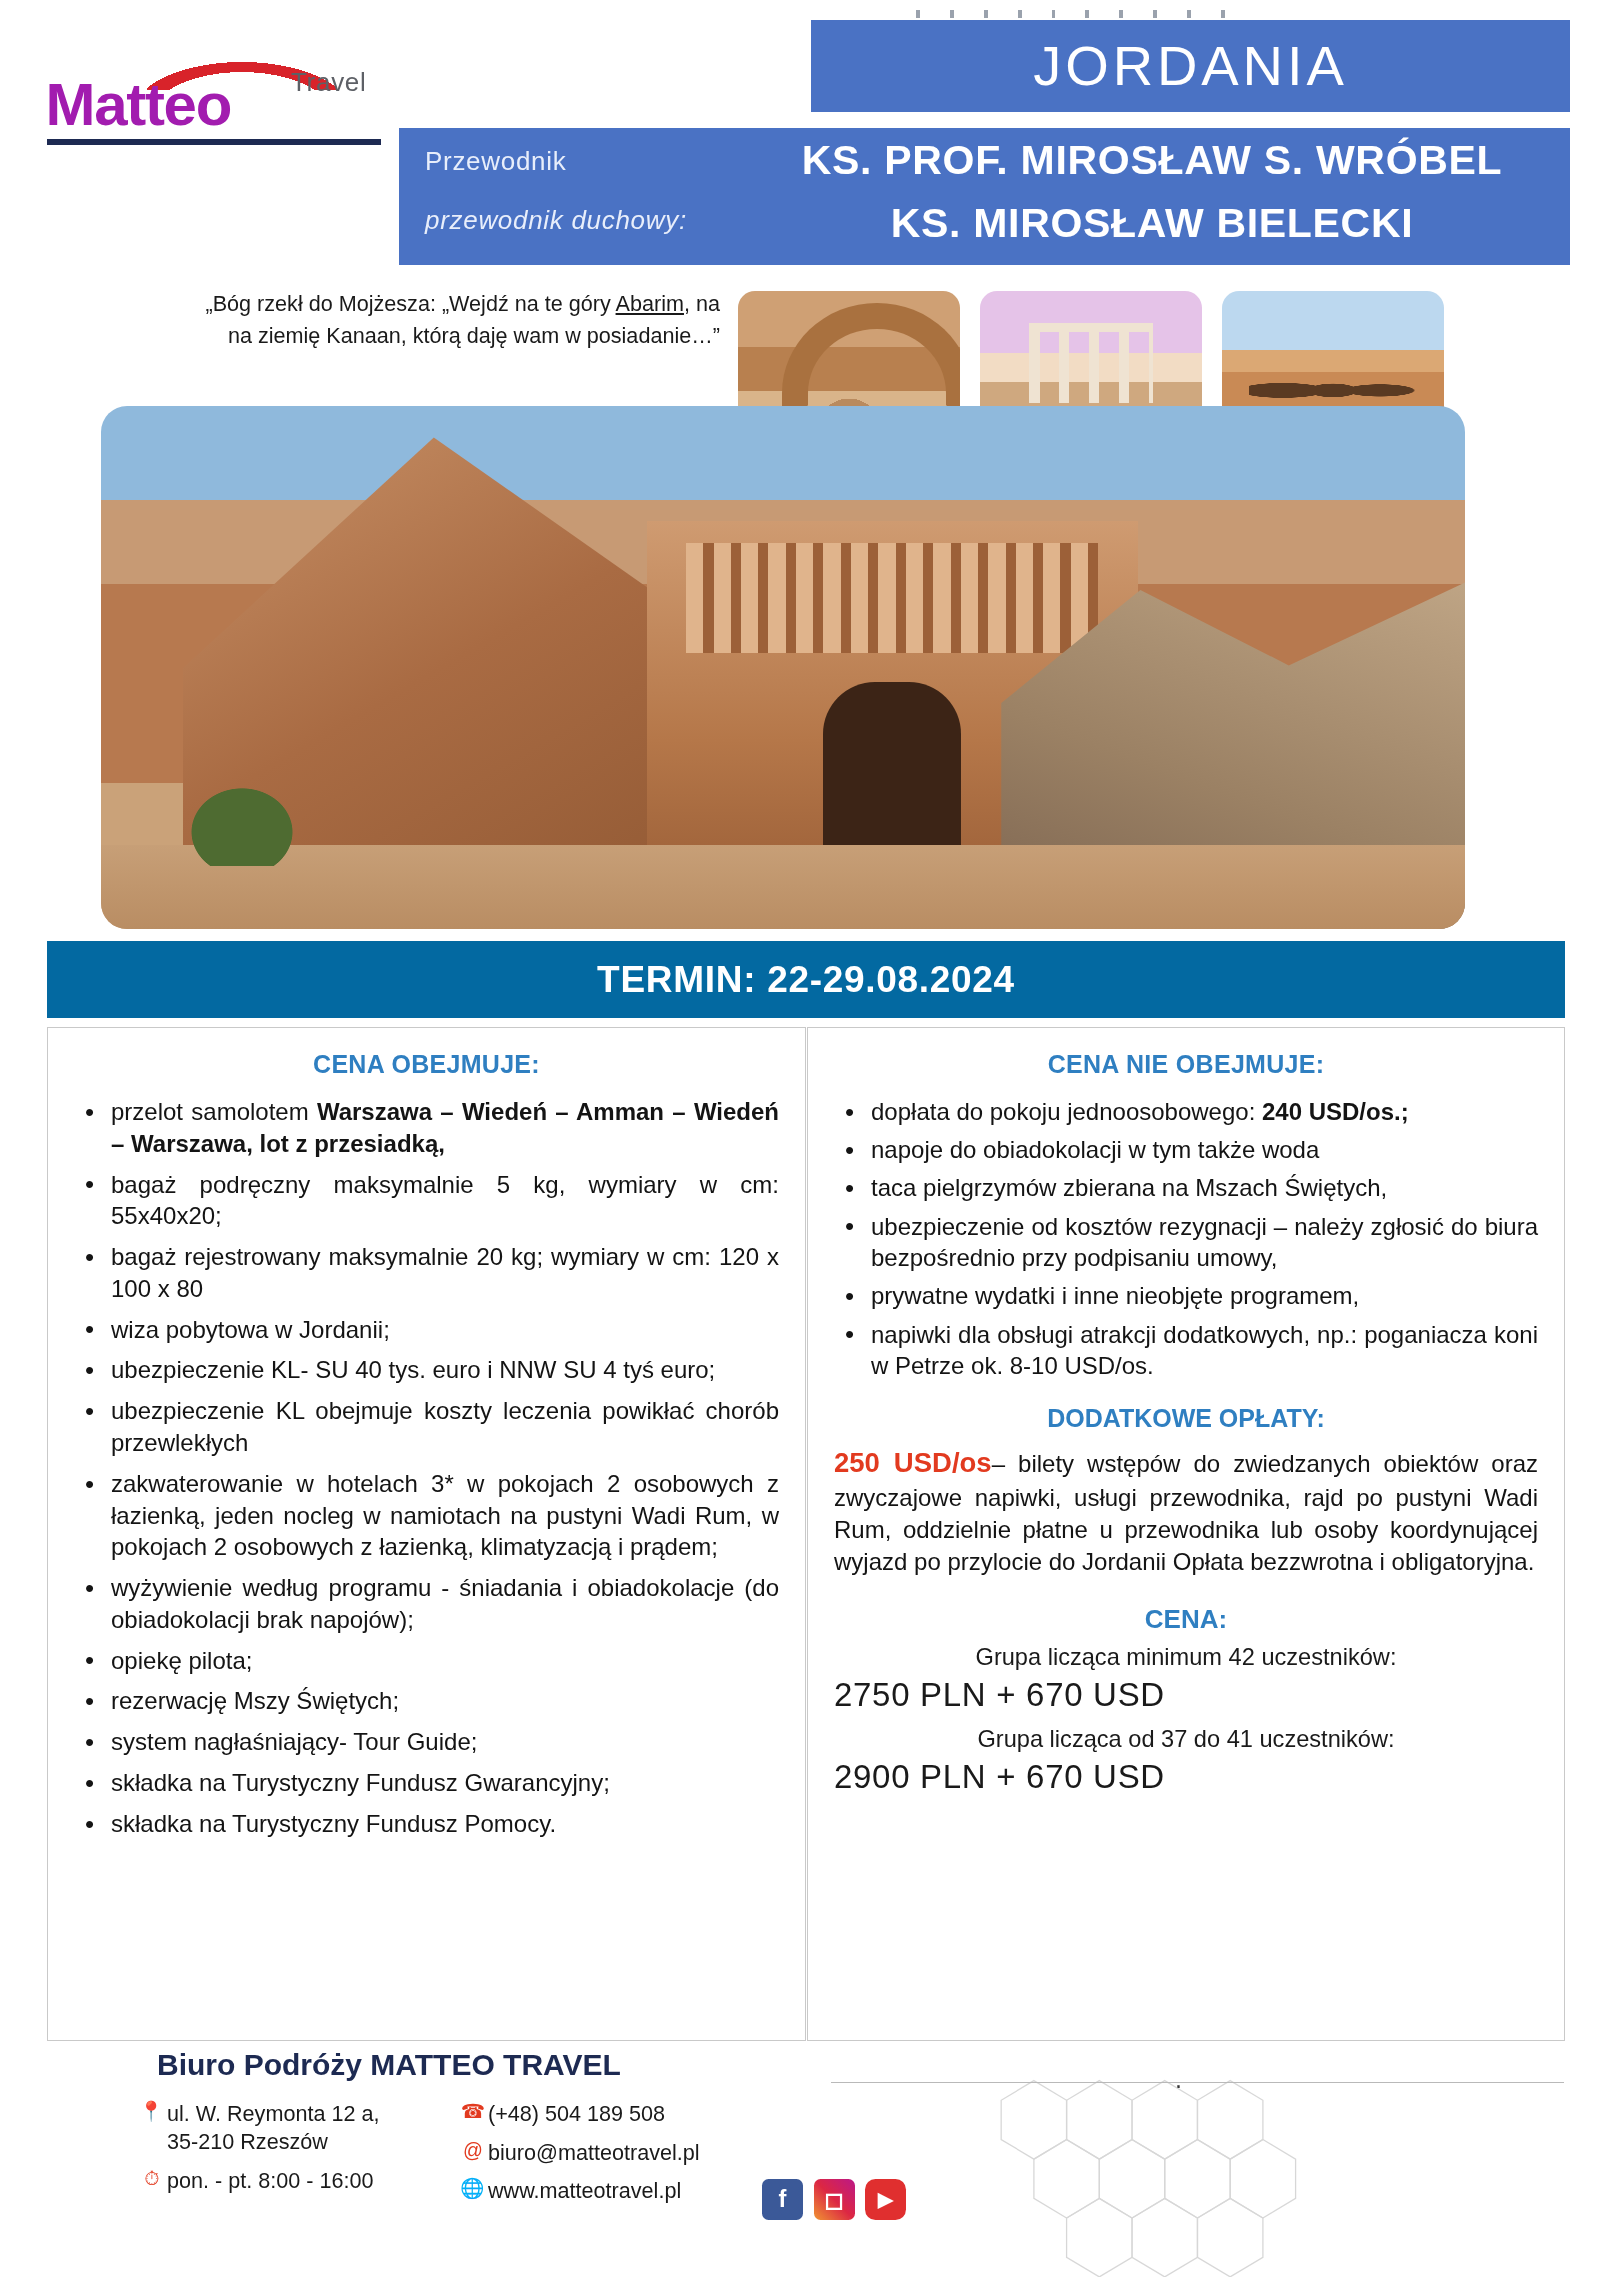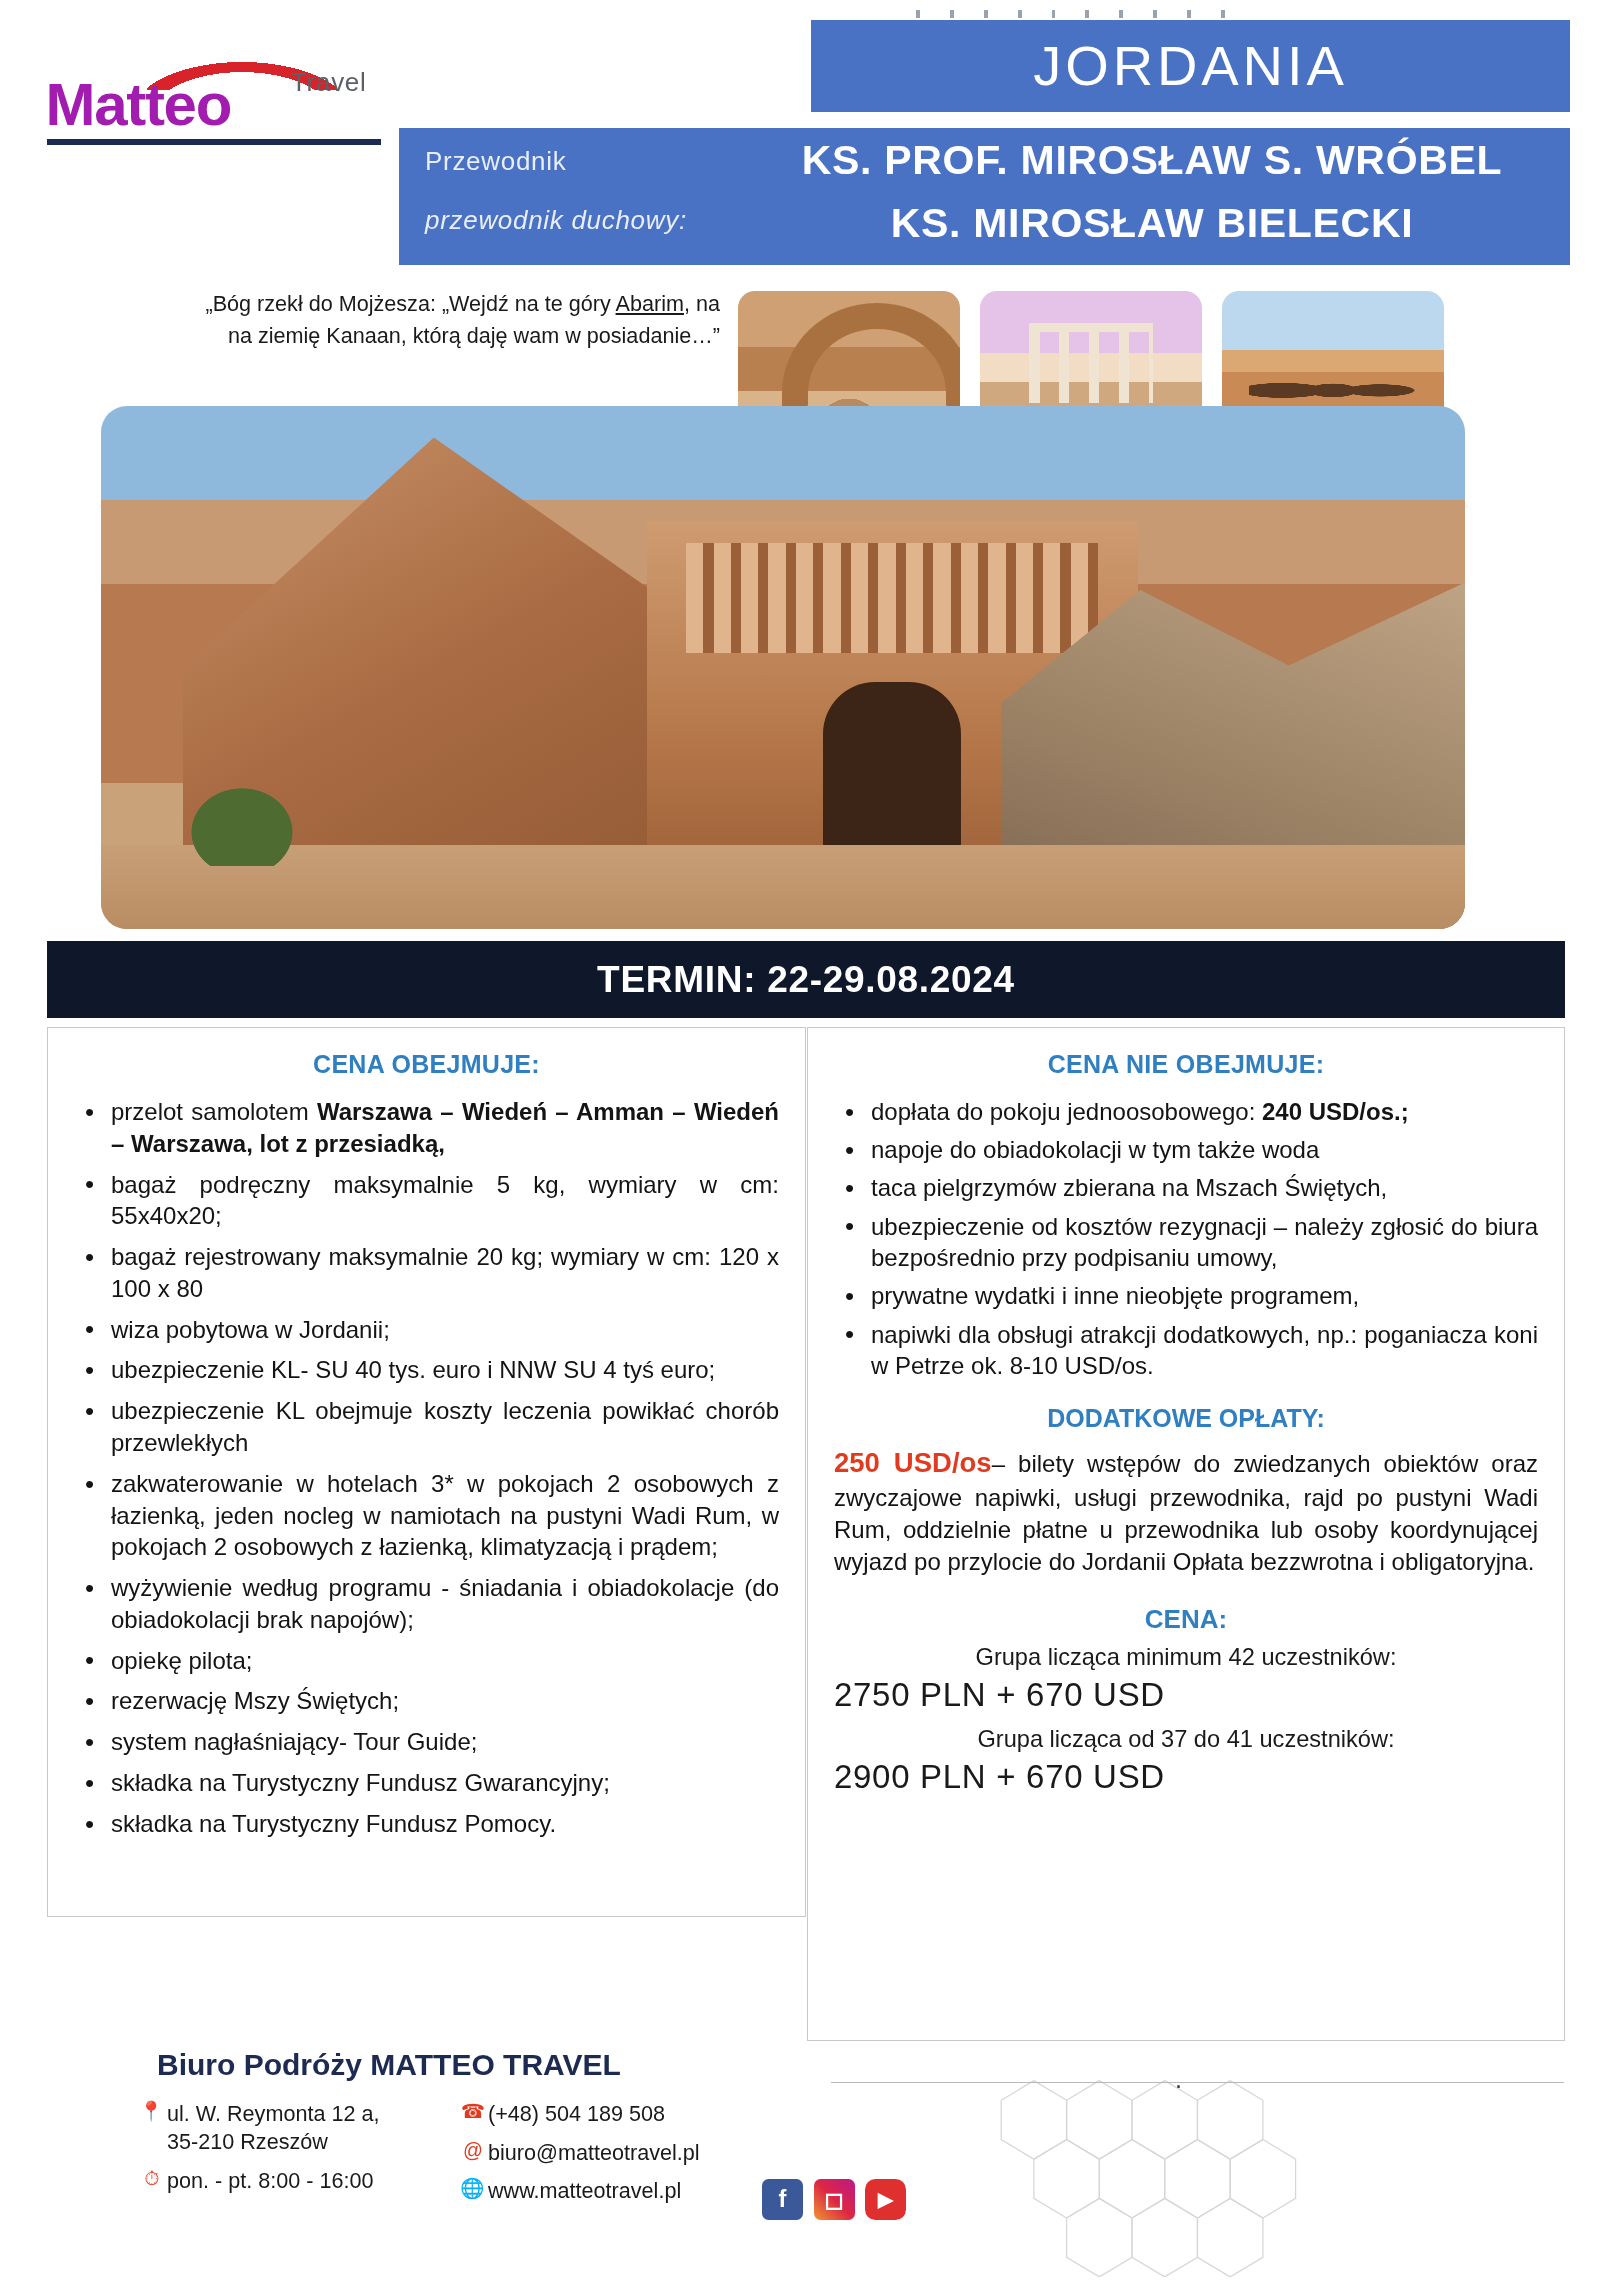--- a/index.html
+++ b/index.html
@@ -136,31 +136,31 @@
     background:linear-gradient(#c79f77, #b98d63);
   }
   .hero .bush {
     position:absolute; left:6%; bottom:12%; width:118px; height:85px;
     background:radial-gradient(ellipse at 50% 60%, #4e6b31 0 60%, transparent 61%);
   }
 
   
   .termin-bar {
     position:absolute; left:47px; top:941px; width:1518px; height:77px;
-    background:#0f172a; color:#ffffff;
+    background:#0369a1; color:#ffffff;
     display:flex; align-items:center; justify-content:center;
     font-size:37px; font-weight:bold; letter-spacing:0.7px;
   }
 
   
   .col {
     position:absolute; top:1027px;
     border:1.3px solid #c9c9c9; background:#ffffff;
   }
-  .col-left { left:47px; width:759px; height:890px; }
+  .col-left { left:47px; width:759px; height:1014px; }
   .col-right { left:807px; width:758px; height:1014px; }
   .col-inner { padding:22px 26px 0 26px; }
 
   .col-head {
     text-align:center; color:#2f7fc1; font-weight:bold; font-size:25px;
     letter-spacing:0.3px; margin-bottom:17px;
   }
   .col-head.pink { color:#2f7fc1; }
 
   ul.bullets { margin:0; padding:0 0 0 37px; list-style:none; }

